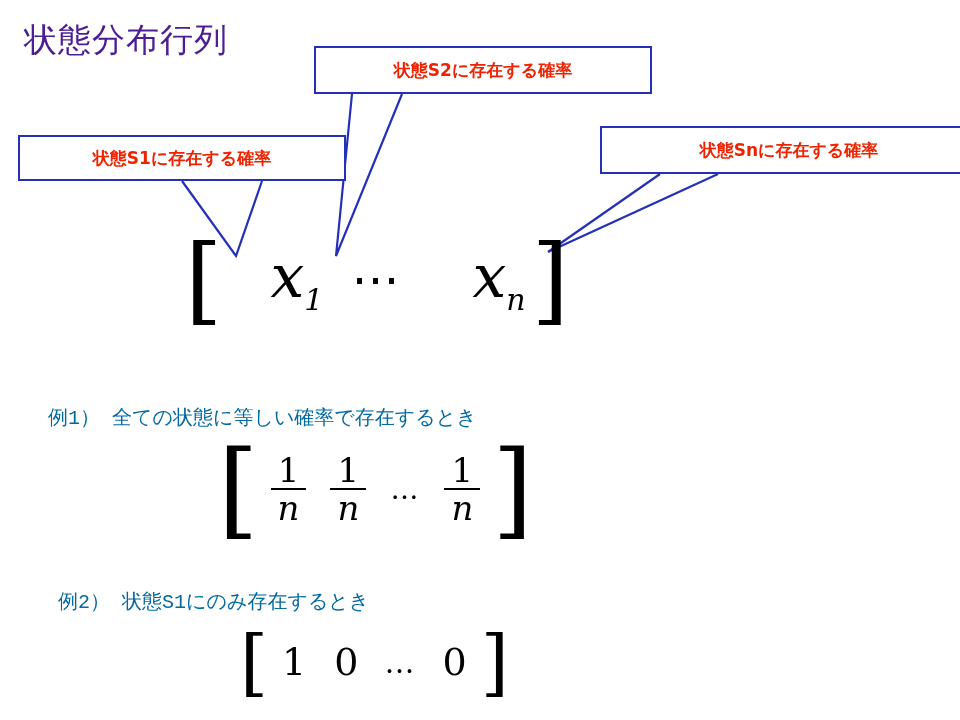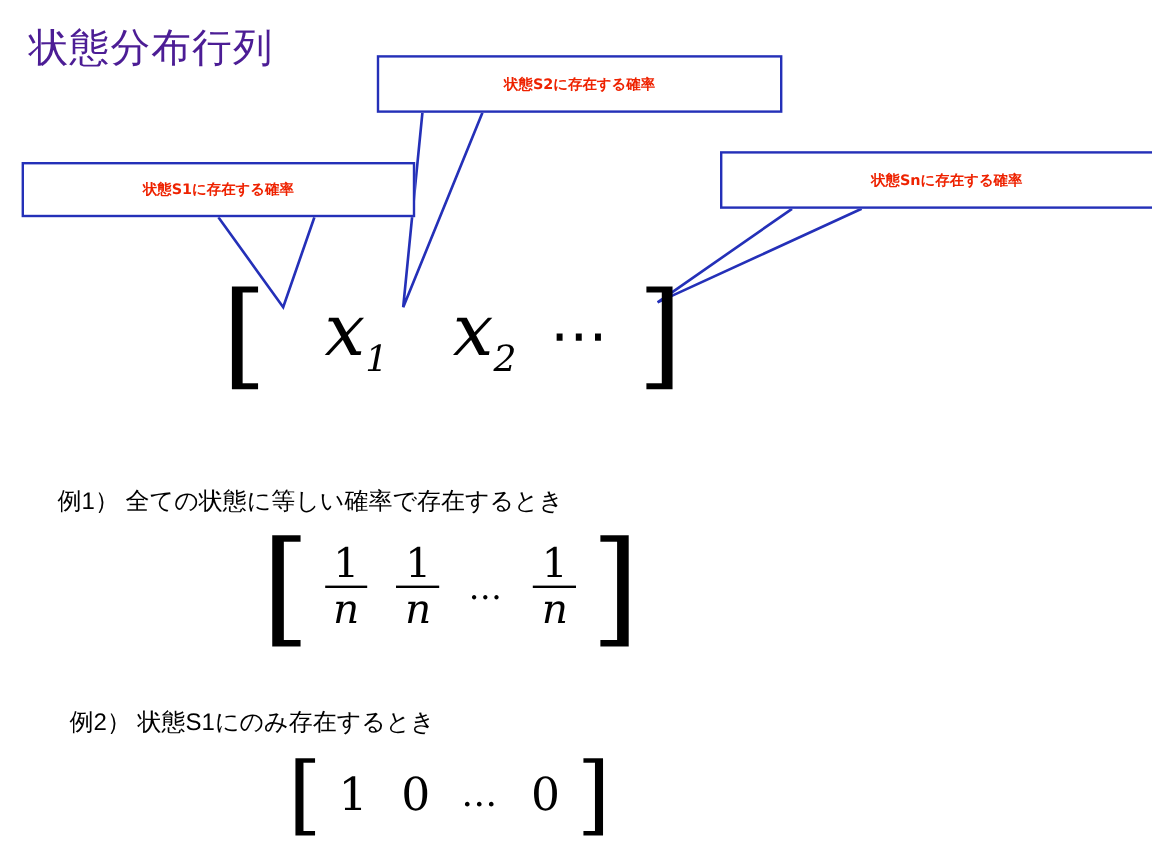--- a/index.html
+++ b/index.html
@@ -33,21 +33,21 @@
 
   
   .callout {
     position: absolute;
     box-sizing: border-box;
     border: 2px solid #2430b8;
     background: #ffffff;
     color: #ee2200;
     font-family: "DejaVu Sans", sans-serif;
     font-weight: bold;
-    font-size: 12px;
+    font-size: 17px;
     display: flex;
     align-items: center;
     justify-content: center;
     text-align: center;
     white-space: nowrap;
   }
   #callout-s1 { left: 18px;  top: 135px; width: 328px; height: 46px; }
   #callout-s2 { left: 314px; top: 46px;  width: 338px; height: 48px; }
   #callout-sn { left: 600px; top: 126px; width: 378px; height: 48px; }
 
@@ -99,23 +99,23 @@
   }
   #vector-main .dots {
     font-size: 48px;
     padding: 0 22px;
     letter-spacing: 3px;
   }
 
   
   .example-label {
     position: absolute;
-    font-family: Liberation Sans, sans-serif;
+    font-family: Liberation Mono, monospace;
     font-size: 20px;
-    color: #000000;
+    color: #0369a1;
     white-space: nowrap;
   }
   #example1-label { left: 48px; top: 404px; }
   #example2-label { left: 58px; top: 588px; }
 
   
   #vector-frac {
     left: 218px;
     top: 443px;
   }
@@ -183,24 +183,24 @@
   </div>
   <div class="callout" id="callout-sn">
     <span>状態Snに存在する確率</span>
   </div>
 
   <div class="math-row" id="vector-main">
     <span class="bracket">[</span>
     <span class="term">
       <span>x</span><span class="sub">1</span>
     </span>
+    <span class="dots">⋯</span>
     <span class="term">
-      <span>x</span><span class="sub">2</span>
-    </span>
-    <span class="dots">⋯</span>
+      <span>x</span><span class="sub">n</span>
+    </span>
     <span class="bracket">]</span>
   </div>
 
   <div class="example-label" id="example1-label">例1） 全ての状態に等しい確率で存在するとき</div>
 
   <div class="math-row" id="vector-frac">
     <span class="bracket">[</span>
     <span class="frac">
       <span class="num">1</span>
       <span class="den">n</span>

